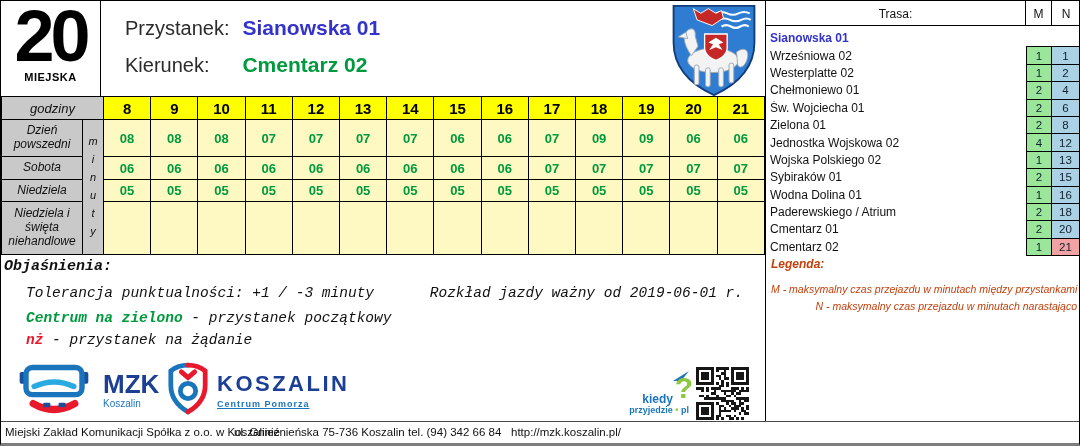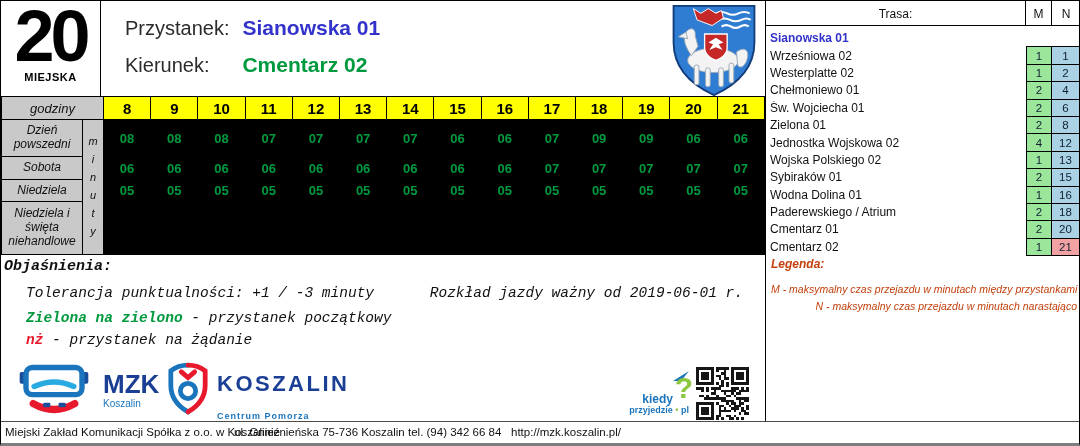--- a/index.html
+++ b/index.html
@@ -31,42 +31,42 @@
   .r-head { height:23px; }
   .r-dp { height:37px; }
   .r-sob { height:23px; }
   .r-nie { height:22px; }
   .r-sw { height:53px; }
   .glabel { background:#c9c9c9; font-style:italic; font-size:13px; color:#111; }
   .hcell { background:#ffff00; font-weight:bold; font-size:15px; color:#000; }
   .dlabel { background:#c9c9c9; font-style:italic; font-size:12px; line-height:1.15; color:#111; padding:0 3px; }
   .minuty-cell { background:#c9c9c9; font-style:italic; font-size:11px; color:#111;
     writing-mode:vertical-rl; text-orientation:upright; letter-spacing:6px; padding-top:4px; }
-  .mcell { color:#009a3e; font-weight:bold; font-size:13px; background:#000000; }
+  .mcell { color:#009a3e; font-weight:bold; font-size:13px; background:#fef9c3; }
 
   
   .notes { position:relative; height:104px; font-style:italic; color:#111;font-family:Liberation Mono, monospace; }
   .notes-title { position:absolute; top:3px; left:3px; font-size:15px; font-weight:bold; }
   .tolerance { position:absolute; top:30px; left:25px; font-size:14.5px; }
   .validity { position:absolute; top:30px; right:22px; font-size:14.5px; }
   .green-note { position:absolute; top:55px; left:25px; font-size:14.5px; }
   .green-note b { color:#009a3e; }
   .nz-note { position:absolute; top:77px; left:25px; font-size:14.5px; }
   .nz-note b { color:#e8192c; }
 
   
   .logos { position:relative; height:63px; }
   .bus-logo { position:absolute; left:18px; top:4px; }
   .mzk-text { position:absolute; left:102px; top:12px; }
   .mzk-name { font-size:26px; font-weight:bold; color:#1b3f94; line-height:1; }
   .mzk-city { font-size:10px; color:#1b75bc; margin-top:1px; }
   .shield-logo { position:absolute; left:166px; top:3px; }
   .kos-text { position:absolute; left:216px; top:14px; }
   .kos-name { font-size:22px; font-weight:800; letter-spacing:2.5px; color:#1b3f94; line-height:1; }
-  .kos-sub { font-size:9px; font-weight:bold; letter-spacing:1px; color:#1b75bc; margin-top:16px; }
+  .kos-sub { font-size:9px; font-weight:bold; letter-spacing:1px; color:#1b75bc; margin-top:4px;text-decoration:underline; }
   .kiedy { position:absolute; left:630px; top:22px; width:62px; height:38px; }
   .kiedy-q { position:absolute; right:0; top:-10px; color:#8dc63f; font-size:30px; font-weight:bold; }
   .kiedy-flag { position:absolute; right:2px; top:-12px; }
   .kiedy-t1 { position:absolute; right:20px; top:11px; font-size:12px; font-weight:bold; color:#1b75bc; }
   .kiedy-t2 { position:absolute; right:4px; top:24px; font-size:9px; font-weight:bold; color:#1b75bc; white-space:nowrap; }
   .kiedy-t2 .dot { color:#8dc63f; }
   .qr { position:absolute; left:695px; top:8px; width:53px; height:53px; }
 
   
   .bottom-bar { position:relative; height:22px; border-top:1px solid #4a4a4a; font-size:11.5px; color:#111; }
@@ -254,21 +254,21 @@
               <td class="mcell"></td>
               <td class="mcell"></td>
             </tr>
       </tbody>
         </table>
 
       <div class="notes">
         <div class="notes-title">Objaśnienia:</div>
         <div class="tolerance">Tolerancja punktualności: +1 / -3 minuty</div>
         <div class="validity">Rozkład jazdy ważny od 2019-06-01 r.</div>
-        <div class="green-note"><b>Zielona na zielono</b><span> - przystanek początkowy</span></div>
+        <div class="green-note"><b>Centrum na zielono</b><span> - przystanek początkowy</span></div>
         <div class="nz-note"><b>nż</b><span> - przystanek na żądanie</span></div>
       </div>
 
       <div class="logos">
         <div class="bus-logo">
           <svg viewBox="0 0 76 62" width="70" height="56">
             <rect x="0" y="10" width="7" height="13" rx="2" fill="#1b4e9b"></rect>
             <rect x="69" y="10" width="7" height="13" rx="2" fill="#1b4e9b"></rect>
             <path d="M14 5 h48 a7 7 0 0 1 7 7 v16 a7 7 0 0 1 -7 7 h-48 a7 7 0 0 1 -7 -7 v-16 a7 7 0 0 1 7 -7 z" fill="none" stroke="#1b75bc" stroke-width="6"></path>
             <path d="M16 26 Q38 16 60 26" fill="none" stroke="#29abe2" stroke-width="6" stroke-linecap="round"></path>

